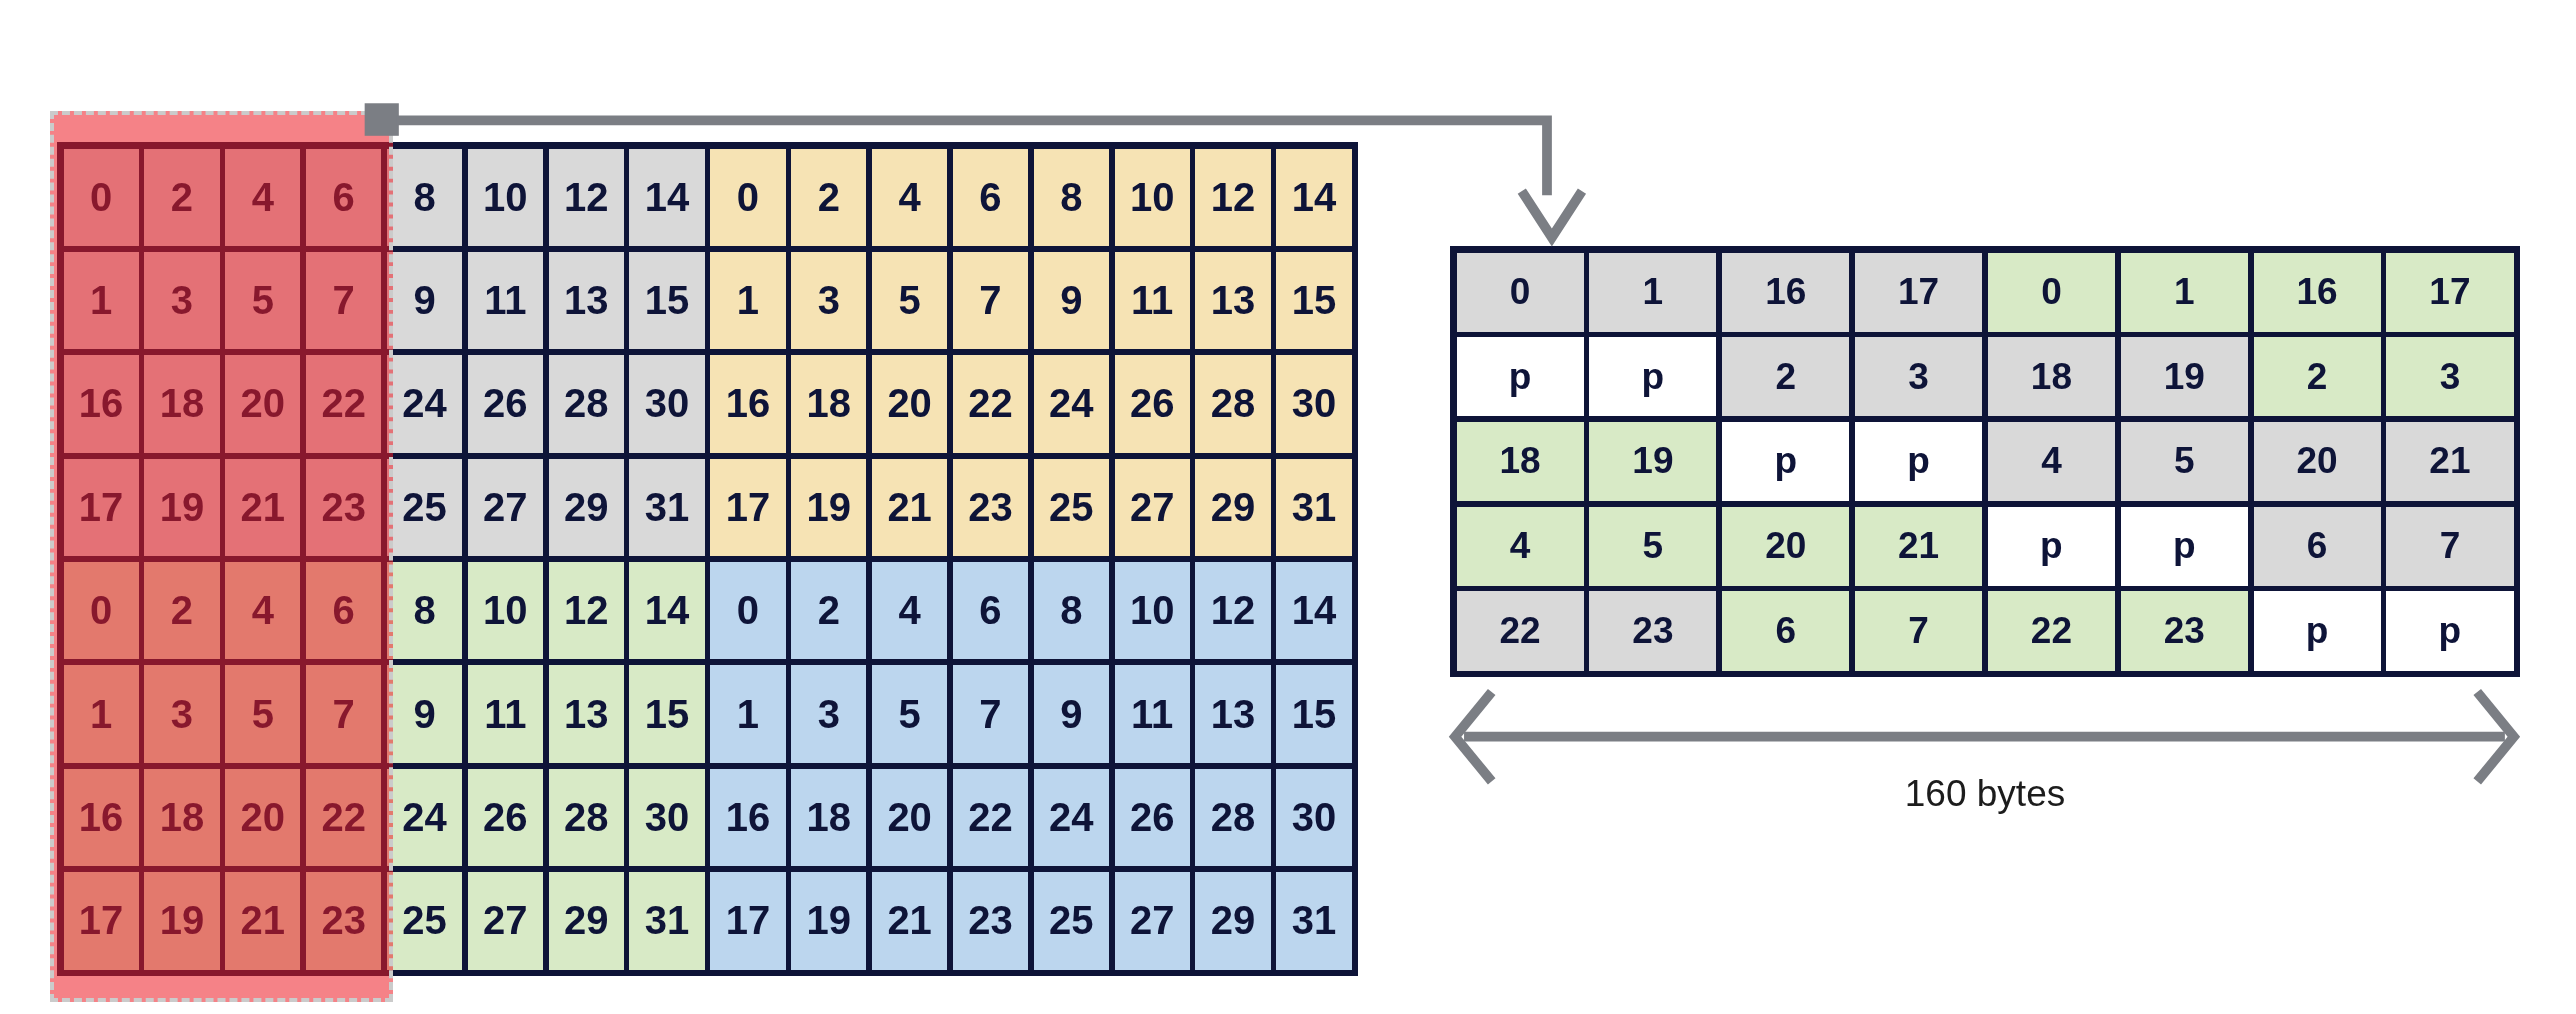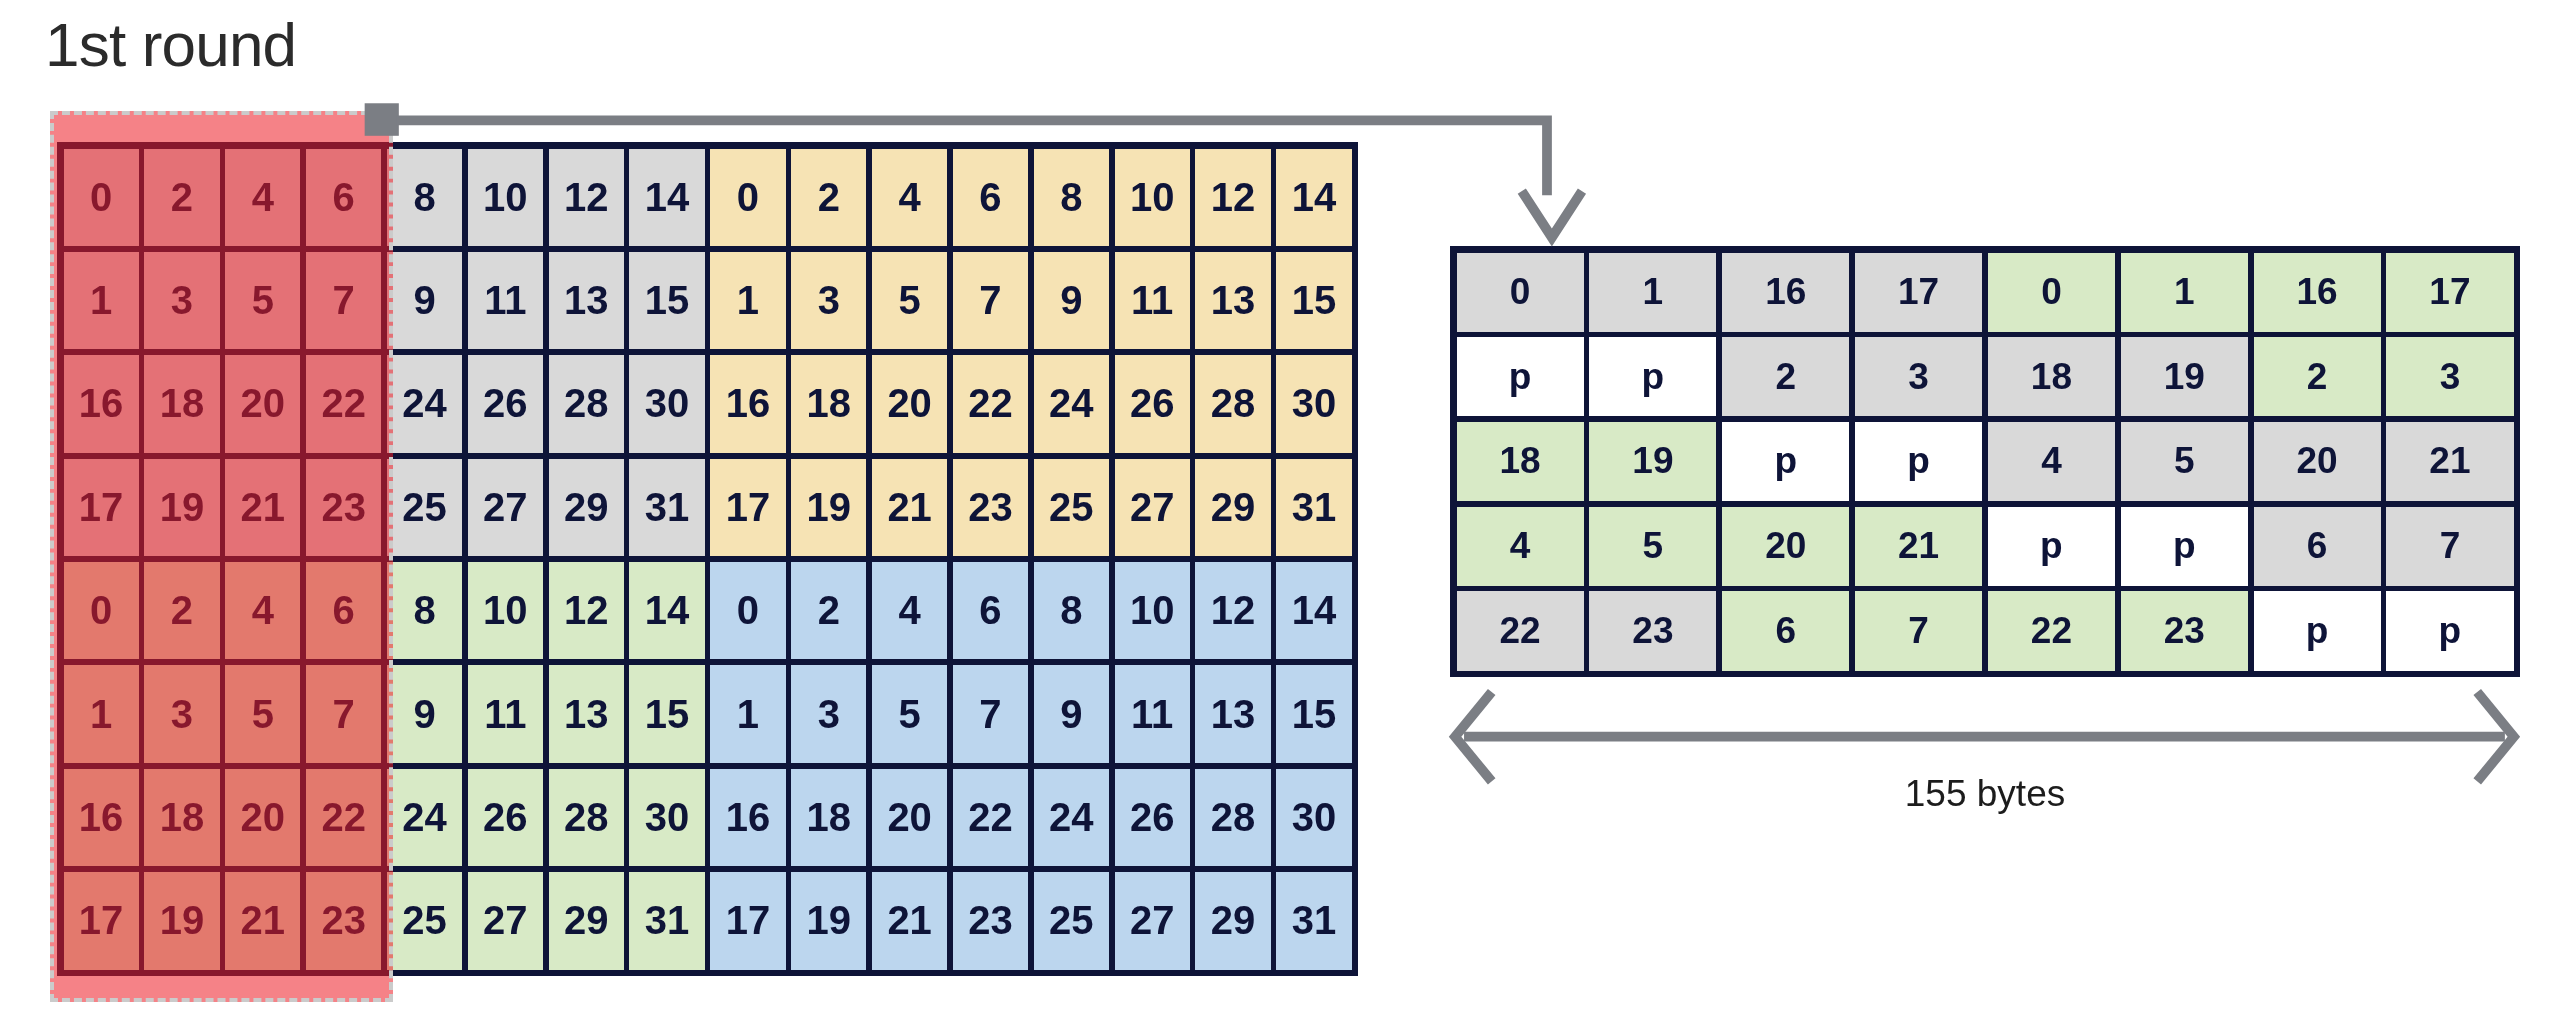--- a/index.html
+++ b/index.html
@@ -20,21 +20,20 @@
            z-index:4;}
   .conn-svg{position:absolute;left:0;top:0;z-index:6;pointer-events:none;}
   .bytes-label{position:absolute;left:1450px;top:773px;width:1070px;text-align:center;
                font-size:37px;color:#1c1c1c;}
 </style>
 </head>
 <body>
 
 <div class="canvas">
 
-  <div class="page-title" style="color: rgb(43, 43, 43);">1st round</div>
 
   <div id="left-grid" class="grid" style="background: rgb(14, 20, 56);">
       <div class="cell" style="background: rgb(217, 217, 217); color: rgb(14, 20, 56);">0</div>
       <div class="cell" style="background: rgb(217, 217, 217); color: rgb(14, 20, 56);">2</div>
       <div class="cell" style="background: rgb(217, 217, 217); color: rgb(14, 20, 56);">4</div>
       <div class="cell" style="background: rgb(217, 217, 217); color: rgb(14, 20, 56);">6</div>
       <div class="cell" style="background: rgb(217, 217, 217); color: rgb(14, 20, 56);">8</div>
       <div class="cell" style="background: rgb(217, 217, 217); color: rgb(14, 20, 56);">10</div>
       <div class="cell" style="background: rgb(217, 217, 217); color: rgb(14, 20, 56);">12</div>
       <div class="cell" style="background: rgb(217, 217, 217); color: rgb(14, 20, 56);">14</div>
@@ -207,16 +206,16 @@
 
   <svg class="conn-svg" width="2576" height="1014" viewBox="0 0 3167 1247">
     <rect x="448" y="127" width="42" height="40" fill="#7b7e84"></rect>
     <path d="M 487 148 H 1902 V 240" fill="none" stroke-width="12" stroke="#7b7e84"></path>
     <path d="M 1871 235 L 1908 292 L 1945 235" fill="none" stroke-width="12" stroke="#7b7e84"></path>
     <path d="M 1800 906 H 3080" fill="none" stroke-width="12" stroke="#7b7e84"></path>
     <path d="M 1834 851 L 1789 906 L 1834 961" fill="none" stroke-width="12" stroke="#7b7e84"></path>
     <path d="M 3046 851 L 3091 906 L 3046 961" fill="none" stroke-width="12" stroke="#7b7e84"></path>
   </svg>
 
-  <div class="bytes-label">155 bytes</div>
+  <div class="bytes-label">160 bytes</div>
 
 </div>
 
 
 </body></html>

